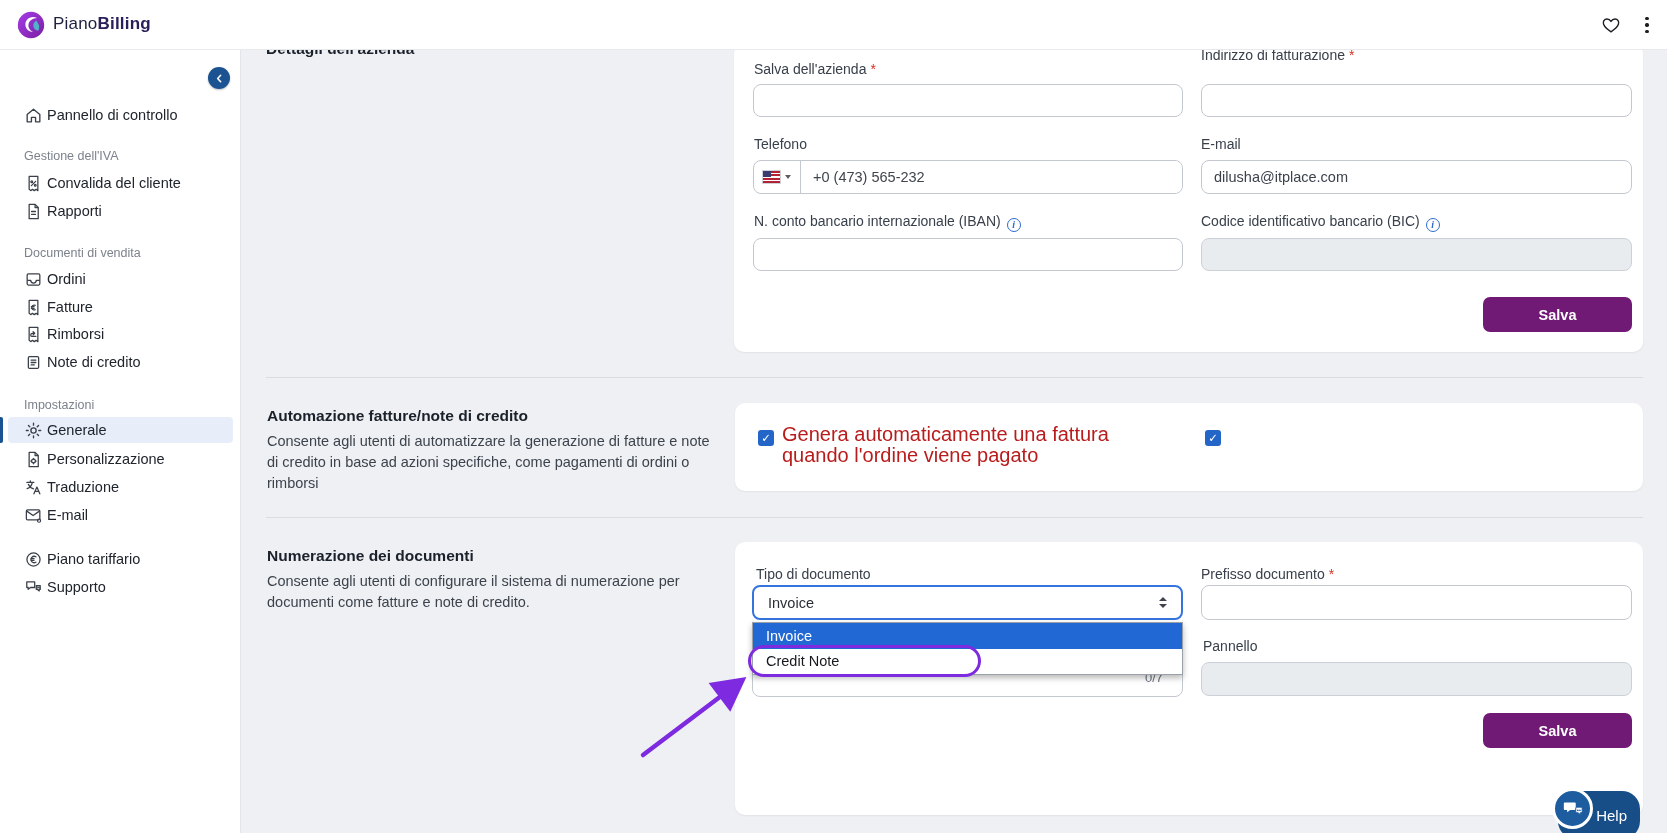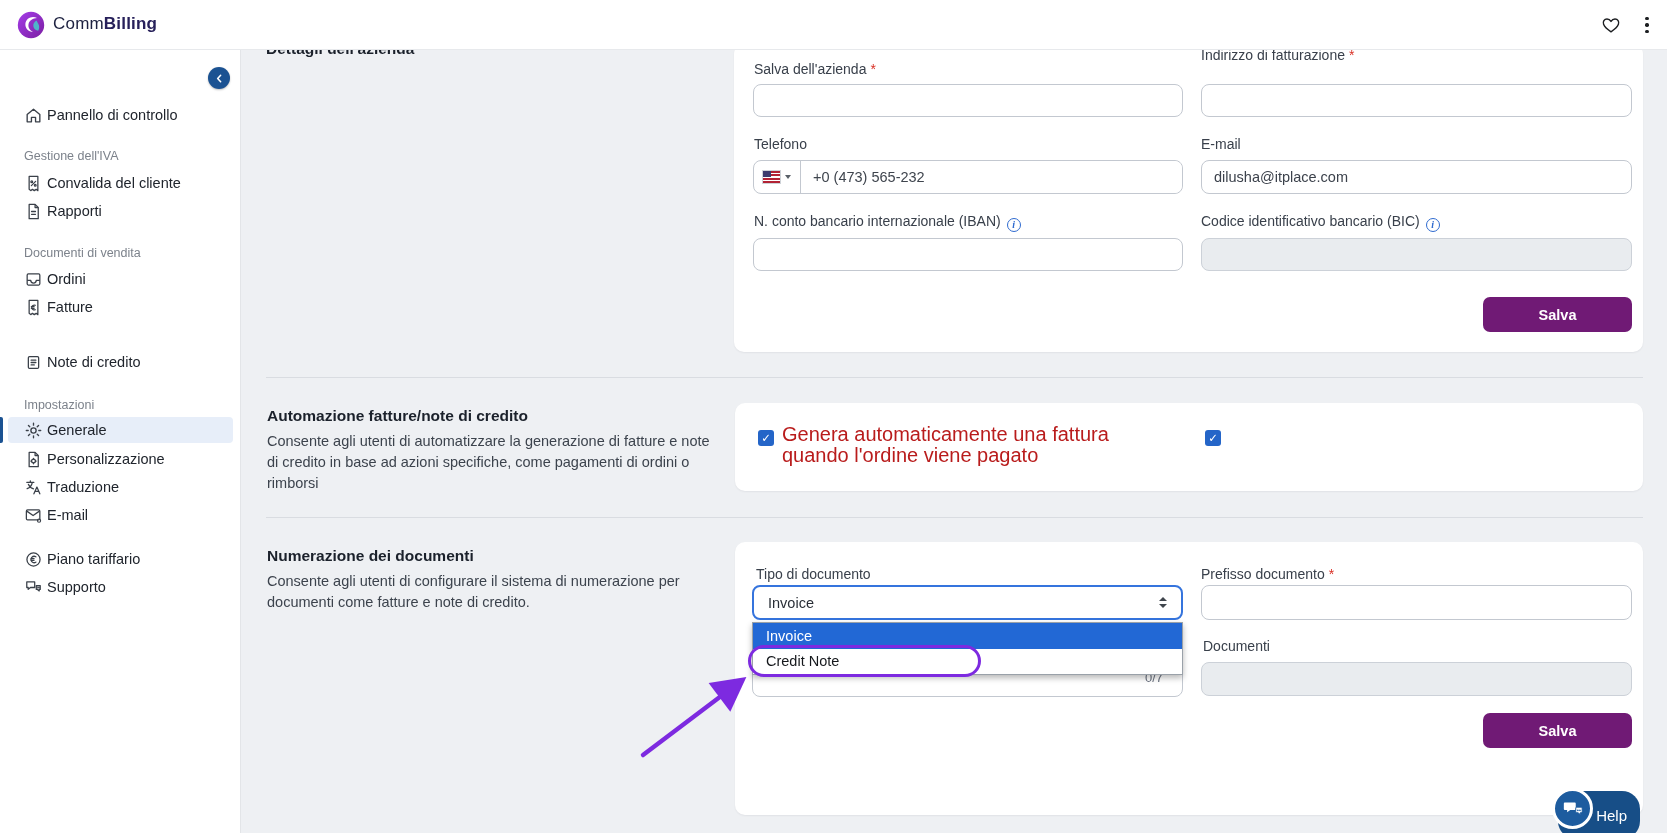--- a/index.html
+++ b/index.html
@@ -173,21 +173,21 @@
       <div class="dd-list" style="left:17px; top:80px; width:431px;">
         <div class="dd-opt sel">Invoice</div>
         <div class="dd-opt">Credit Note</div>
       </div>
 
       <div class="lbl" style="left:466px; top:24px;">
         <span>Prefisso documento</span><span class="req">*</span>
       </div>
       <input class="inp" style="left: 466px; top: 43px; width: 431px; height: 35px;">
 
-      <div class="lbl" style="left:468px; top:96px;">Documenti</div>
+      <div class="lbl" style="left:468px; top:96px;">Pannello</div>
       <input class="inp off" style="left: 466px; top: 120px; width: 431px; height: 34px;" disabled="">
 
       <button class="btn" style="left:748px; top:171px; width:149px; height:35px;">Salva</button>
     </div>
 
     <div class="halo" style="left:507px; top:595px; width:233px; height:32px;"></div>
     <svg class="arrow-svg" style="left:388px; top:615px;" width="135" height="105" viewBox="0 0 135 105">
       <defs>
         <marker id="ah" markerWidth="9" markerHeight="9" refX="6.5" refY="4.5" orient="auto">
           <path d="M0.5,0.5 L8,4.5 L0.5,8.5 Z" fill="#7d2ae0"></path>
@@ -265,20 +265,29 @@
     <div class="sb-item" style="top:244px;">
       <span class="ic">
         <svg width="19" height="19" viewBox="0 0 24 24" fill="none" stroke="currentColor" stroke-width="1.6" stroke-linejoin="round">
           <path d="M6.5 3h11v18l-2.2-1.6-2.3 1.6-2.3-1.6L8.5 21l-2-1.6z"></path>
           <path d="M14.2 9.2a3.1 3.1 0 100 5.6M9.3 11h3.5M9.3 13h3.5" stroke-linecap="round"></path>
           </svg>
       </span>
       <span>Fatture</span>
     </div>
 
+    <div class="sb-item" style="top:271px;">
+      <span class="ic">
+        <svg width="19" height="19" viewBox="0 0 24 24" fill="none" stroke="currentColor" stroke-width="1.6" stroke-linejoin="round">
+          <path d="M6.5 3h11v18l-2.2-1.6-2.3 1.6-2.3-1.6L8.5 21l-2-1.6z"></path>
+          <path d="M15 14.5H10.5a2 2 0 010-4h1M11.5 8.5l2 2-2 2" stroke-linecap="round"></path>
+          </svg>
+      </span>
+      <span>Rimborsi</span>
+    </div>
 
     <div class="sb-item" style="top:299px;">
       <span class="ic">
         <svg width="19" height="19" viewBox="0 0 24 24" fill="none" stroke="currentColor" stroke-width="1.6" stroke-linejoin="round">
           <rect x="5.5" y="4.5" width="13" height="15" rx="1.5"></rect>
           <path d="M9 9h6M9 12h6M9 15h4" stroke-linecap="round"></path>
           </svg>
       </span>
       <span>Note di credito</span>
     </div>
@@ -358,21 +367,21 @@
         <linearGradient id="lg1" x1="0" y1="0" x2="1" y2="1">
           <stop offset="0" stop-color="#a43ce8"></stop>
             <stop offset="1" stop-color="#7b1fa2"></stop>
         </linearGradient>
       </defs>
       <circle cx="14" cy="14" r="13.2" fill="url(#lg1)"></circle>
       <path d="M20 7c-5-2.8-11 .4-11.6 5.6-.5 4.6 3 8.4 7.6 8.4-3.4-1.6-5.2-4.8-4.4-8.2C12.4 9.4 16 7.2 20 7z" fill="#fff"></path>
       <path d="M19.5 9.5c-2.5 1.4-3.6 3.6-3.1 6.1.5 2.4 2.4 4 4.8 4.2 1.3-2.1 1.4-4.8.1-7-0.4-.7-1-1.9-1.8-3.3z" fill="#4fb3c9"></path>
     </svg>
     <div class="brand">
-      <span>Comm</span><b>Billing</b>
+      <span>Piano</span><b>Billing</b>
     </div>
     <div class="hdr-ic" style="right:44px;">
       <svg width="20" height="20" viewBox="0 0 24 24" fill="none" stroke="currentColor" stroke-width="1.7" stroke-linejoin="round">
         <path d="M12 20.2S4.8 15.6 3.1 11.2C1.9 8.1 3.9 4.8 7.2 4.8c2 0 3.8 1.2 4.8 3 1-1.8 2.8-3 4.8-3 3.3 0 5.3 3.3 4.1 6.4C19.2 15.6 12 20.2 12 20.2z"></path>
       </svg>
     </div>
     <div class="hdr-ic kebab" style="right:8px; flex-direction:column;">
       <span></span>
         <span></span>
         <span></span>

